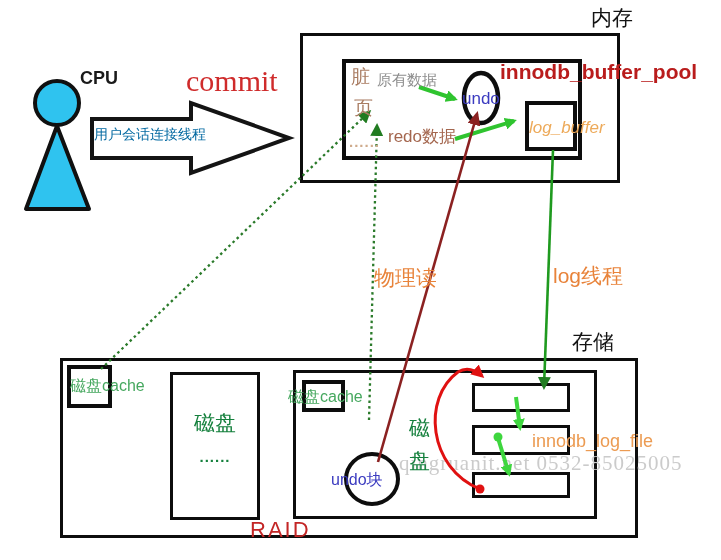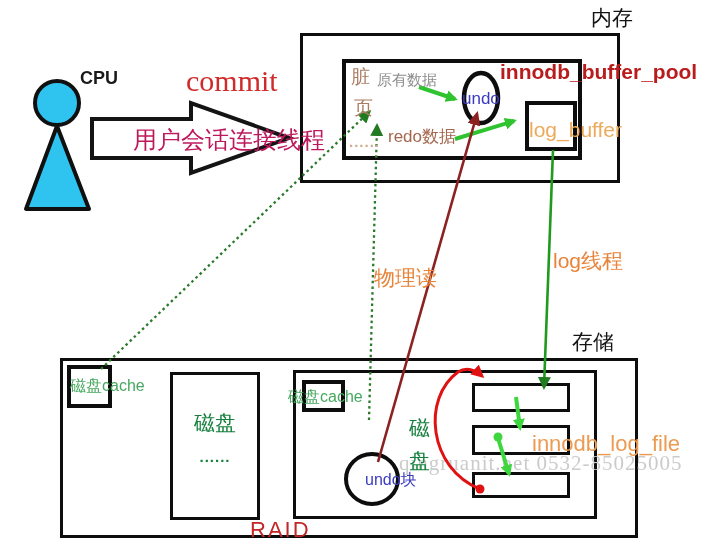--- a/index.html
+++ b/index.html
@@ -9,30 +9,30 @@
   }
   .box{position:absolute;border:3px solid #0d0d0d;background:transparent;box-sizing:border-box;}
   .box.thick{border-width:4px;}
   .lbl{position:absolute;white-space:nowrap;line-height:1.15;}
   #svg-layer{position:absolute;left:0;top:0;z-index:5;pointer-events:none;}
   .lbl.z{z-index:6;}
 
   .t-black{color:#141414;font-size:21px;}
   .t-cpu{color:#1a1a1a;font-size:18px;font-weight:700;}
   .t-commit{color:#cf2b2b;font-size:30px;font-family:"Liberation Serif","DejaVu Serif",serif;}
-  .t-session{color:#be185d;font-size:24px;padding-left:39px;}
+  .t-session{color:#0369a1;font-size:14px;}
   .t-bpool{color:#b91c1c;font-size:21px;font-weight:700;}
   .t-brown{color:#a97c62;font-size:19px;}
   .t-gray{color:#8c8c8c;font-size:15px;}
   .t-redo{color:#a4664e;font-size:17px;}
   .t-dots-mem{color:#cfab8c;font-size:15px;font-weight:700;letter-spacing:1px;}
   .t-undo{color:#3b3bc0;font-size:17px;}
-  .t-logbuf{color:#edaa5a;font-size:21px;}
+  .t-logbuf{color:#edaa5a;font-size:17px;font-style:italic;}
   .t-orange{color:#e8833a;font-size:21px;}
-  .t-logfile{color:#ec9b52;font-size:22px;}
+  .t-logfile{color:#ec9b52;font-size:18px;}
   .t-cache{color:#46a85f;font-size:16px;}
   .t-red{color:#15803d;font-size:21px;}
   .t-raid{color:#c32626;font-size:22px;letter-spacing:2px;font-weight:500;}
   .t-undoblk{color:#3b3bc0;font-size:16px;}
   .t-watermark{color:#cbcbcb;font-size:21px;font-family:"Liberation Serif","DejaVu Serif",serif;letter-spacing:1px;}
   .t-center{text-align:center;white-space:normal;}
   .t-vert{white-space:normal;word-break:break-all;line-height:1.55;}
 </style>
 </head>
 <body>
@@ -110,26 +110,26 @@
   <div class="lbl t-bpool z" style="left:500px;top:60px;">innodb_buffer_pool</div>
   <div class="lbl t-brown z" style="left:351px;top:66px;">脏</div>
   <div class="lbl t-gray z" style="left:377px;top:71px;">原有数据</div>
   <div class="lbl t-brown z" style="left:354px;top:97px;">页</div>
   <div class="lbl t-dots-mem z" style="left:349px;top:133px;">......</div>
   <div class="lbl t-redo z" style="left:388px;top:127px;">redo数据</div>
   <div class="lbl t-undo z" style="left:462px;top:89px;">undo</div>
   <div class="lbl t-logbuf z" style="left:529px;top:118px;">log_buffer</div>
 
   <div class="lbl t-orange z" style="left:374px;top:266px;">物理读</div>
-  <div class="lbl t-orange z" style="left:553px;top:249px;">log线程</div>
+  <div class="lbl t-orange z" style="left:553px;top:264px;">log线程</div>
 
   <div class="lbl t-black z" style="left:572px;top:330px;">存储</div>
   <div class="lbl t-cache z" style="left:70px;top:377px;">磁盘cache</div>
   <div class="lbl t-red t-center z" style="left:170px;top:411px;width:90px;">磁盘</div>
   <div class="lbl t-red t-center z" style="left:170px;top:448px;width:90px;font-size:15px;font-weight:700;letter-spacing:1px;">......</div>
   <div class="lbl t-raid z" style="left:250px;top:517px;">RAID</div>
   <div class="lbl t-cache z" style="left:288px;top:388px;text-align:center;">磁盘cache</div>
   <div class="lbl t-red t-vert z" style="left:409px;top:412px;width:24px;">磁盘</div>
-  <div class="lbl t-undoblk z" style="left:365px;top:471px;">undo块</div>
+  <div class="lbl t-undoblk z" style="left:331px;top:471px;">undo块</div>
   <div class="lbl t-logfile z" style="left:532px;top:431px;">innodb_log_file</div>
 
   <div class="lbl t-watermark" style="left:399px;top:451px;z-index:4;">qingruanit.net 0532-85025005</div>
 </div>
 
 </body></html>

